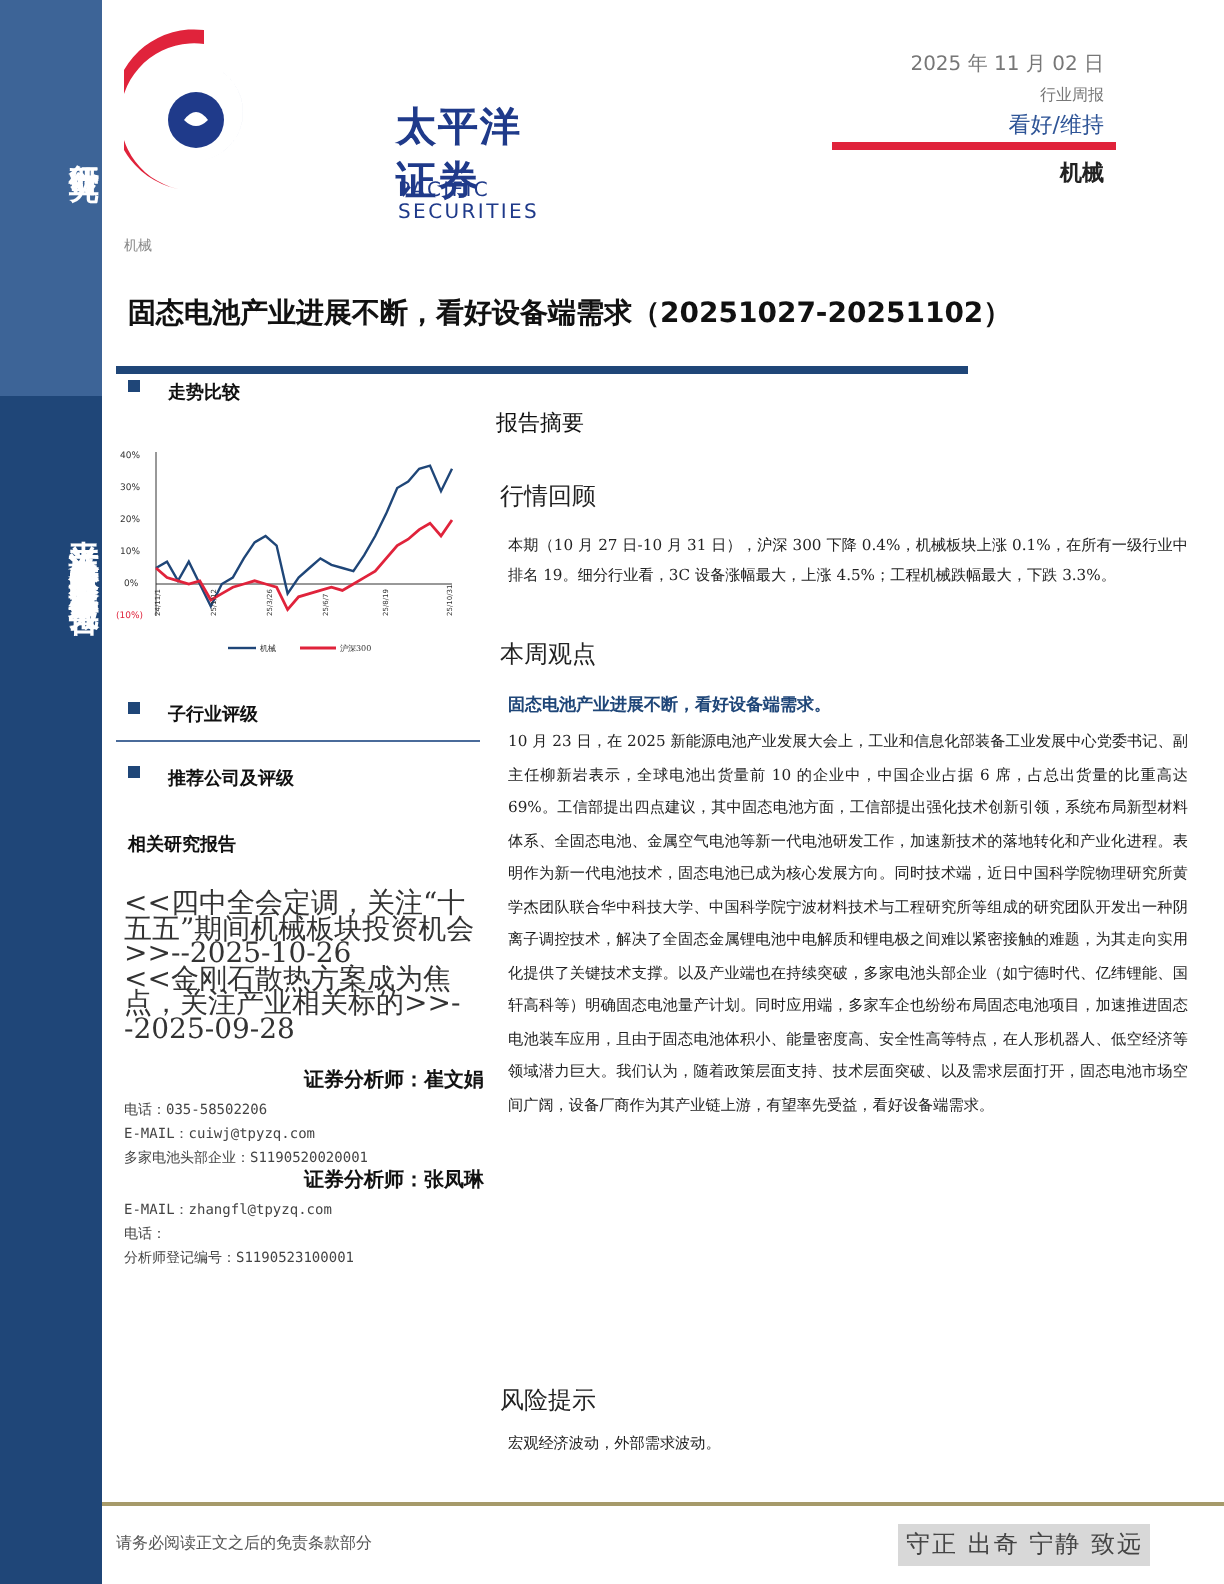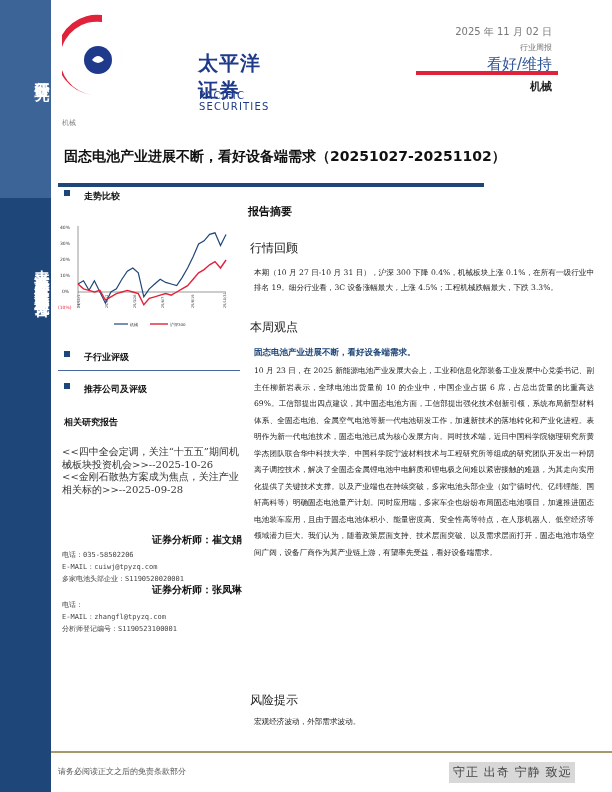--- a/index.html
+++ b/index.html
@@ -21,40 +21,40 @@
     .side-text.top { top: 70px; font-size: 15px; left: 0; }
     .side-text.bottom { top: 258px; font-size: 15px; letter-spacing: 2px; }
 
     .logo { position: absolute; left: 62px; top: 10px; width: 210px; height: 90px; }
     .logo-cn { position: absolute; left: 136px; top: 40px; font-size: 20px; font-weight: bold; color: #1f3a8a; font-family: Liberation Serif, serif; letter-spacing: 1px; }
     .logo-en { position: absolute; left: 137px; top: 80px; font-size: 10px; color: #1f3a8a; font-family: "DejaVu Sans", sans-serif; letter-spacing: 1.2px; }
 
     .meta { position: absolute; right: 60px; text-align: right; font-family: "DejaVu Sans", sans-serif; }
     .meta.date { top: 25px; font-size: 10px; color: #777; }
     .meta.type { top: 42px; font-size: 8px; color: #777; }
-    .meta.rating { top: 55px; font-size: 15px; color: #2f5597; }
+    .meta.rating { top: 55px; font-size: 11px; color: #2f5597; }
     .red-bar { position: absolute; left: 416px; top: 71px; width: 142px; height: 4px; background: #e0233b; }
     .meta.sector { top: 79px; font-size: 11px; color: #222; font-weight: bold; }
 
     .small-sector { position: absolute; left: 62px; top: 118px; font-size: 7px; color: #888; font-family: "DejaVu Sans", sans-serif; }
     .title { position: absolute; left: 64px; top: 148px; font-size: 14px; font-weight: bold; color: #111; font-family: "DejaVu Sans", sans-serif; white-space: nowrap; }
     .title-rule { position: absolute; left: 58px; top: 183px; width: 426px; height: 4px; background: #1f4678; }
 
     .left-col { position: absolute; left: 58px; top: 190px; width: 182px; }
     .sec-head { display: flex; align-items: flex-start; font-size: 9px; font-weight: bold; color: #111; }
     .sq { width: 6px; height: 6px; background: #1f4678; margin-right: 14px; margin-left: 6px; }
     .chart-box { position: absolute; left: 58px; top: 212px; width: 182px; height: 120px; }
     .hr-blue { position: absolute; left: 58px; top: 370px; width: 182px; height: 1px; background: #4a6b9a; }
 
     .related-title { position: absolute; left: 64px; top: 416px; font-size: 9px; font-weight: bold; color: #111; }
-    .related-list { position: absolute; left: 62px; top: 446px; width: 178px; font-size: 10px; line-height: 12.5px; color: #333; }
+    .related-list { position: absolute; left: 62px; top: 446px; width: 178px; font-size: 14px; line-height: 12.5px; color: #333; }
     .analyst { position: absolute; left: 62px; width: 180px; font-family: "DejaVu Sans Mono", monospace; }
     .analyst .name { font-size: 10px; font-weight: bold; color: #111; font-family: "DejaVu Serif", serif; margin-bottom: 2px; text-align: right; }
     .analyst .line { font-size: 7px; color: #444; line-height: 12px; }
-    .abstract-title { position: absolute; left: 248px; top: 204px; font-size: 11px; font-weight: bold; color: #111; }
+    .abstract-title { position: absolute; left: 248px; top: 204px; font-size: 11px; font-weight: normal; color: #111; }
     .h2 { position: absolute; left: 250px; font-size: 12px; color: #222; font-family: "DejaVu Serif", serif; }
     .para { position: absolute; left: 254px; width: 340px; font-size: 7.6px; color: #222; line-height: 16.5px; text-align: justify; }
     .highlight { position: absolute; left: 254px; top: 347px; font-size: 8.5px; font-weight: bold; color: #1f4678; }
 
     .footer-rule { position: absolute; left: 51px; top: 751px; width: 561px; height: 2px; background: #a69a6a; }
     .footer-left { position: absolute; left: 58px; top: 766px; font-size: 8px; color: #555; }
     .footer-motto { position: absolute; left: 449px; top: 762px; padding: 2px 4px; font-size: 12px; color: #444; background: #d8d8d8; letter-spacing: 1px; }
   </style>
 </head>
 <body>
@@ -142,22 +142,22 @@
 </div>
 
 <div class="analyst" style="top:533px">
   <div class="name">证券分析师：崔文娟</div>
   <div class="line">电话：035-58502206</div>
   <div class="line">E-MAIL：cuiwj@tpyzq.com</div>
   <div class="line">多家电池头部企业：S1190520020001</div>
 </div>
 <div class="analyst" style="top:583px">
   <div class="name">证券分析师：张凤琳</div>
+  <div class="line">E-MAIL：zhangfl@tpyzq.com</div>
   <div class="line">电话：</div>
-  <div class="line">E-MAIL：zhangfl@tpyzq.com</div>
   <div class="line">分析师登记编号：S1190523100001</div>
 </div>
 
 <div class="abstract-title">报告摘要</div>
 <div class="h2" style="top:240px">行情回顾</div>
 <div class="para" style="top:265px; line-height:15px">本期（10 月 27 日-10 月 31 日），沪深 300 下降 0.4%，机械板块上涨 0.1%，在所有一级行业中排名 19。细分行业看，3C 设备涨幅最大，上涨 4.5%；工程机械跌幅最大，下跌 3.3%。</div>
 <div class="h2" style="top:319px">本周观点</div>
 <div class="highlight">固态电池产业进展不断，看好设备端需求。</div>
 <div class="para" style="top:363px">10 月 23 日，在 2025 新能源电池产业发展大会上，工业和信息化部装备工业发展中心党委书记、副主任柳新岩表示，全球电池出货量前 10 的企业中，中国企业占据 6 席，占总出货量的比重高达 69%。工信部提出四点建议，其中固态电池方面，工信部提出强化技术创新引领，系统布局新型材料体系、全固态电池、金属空气电池等新一代电池研发工作，加速新技术的落地转化和产业化进程。表明作为新一代电池技术，固态电池已成为核心发展方向。同时技术端，近日中国科学院物理研究所黄学杰团队联合华中科技大学、中国科学院宁波材料技术与工程研究所等组成的研究团队开发出一种阴离子调控技术，解决了全固态金属锂电池中电解质和锂电极之间难以紧密接触的难题，为其走向实用化提供了关键技术支撑。以及产业端也在持续突破，多家电池头部企业（如宁德时代、亿纬锂能、国轩高科等）明确固态电池量产计划。同时应用端，多家车企也纷纷布局固态电池项目，加速推进固态电池装车应用，且由于固态电池体积小、能量密度高、安全性高等特点，在人形机器人、低空经济等领域潜力巨大。我们认为，随着政策层面支持、技术层面突破、以及需求层面打开，固态电池市场空间广阔，设备厂商作为其产业链上游，有望率先受益，看好设备端需求。</div>
 <div class="h2" style="top:692px">风险提示</div>

